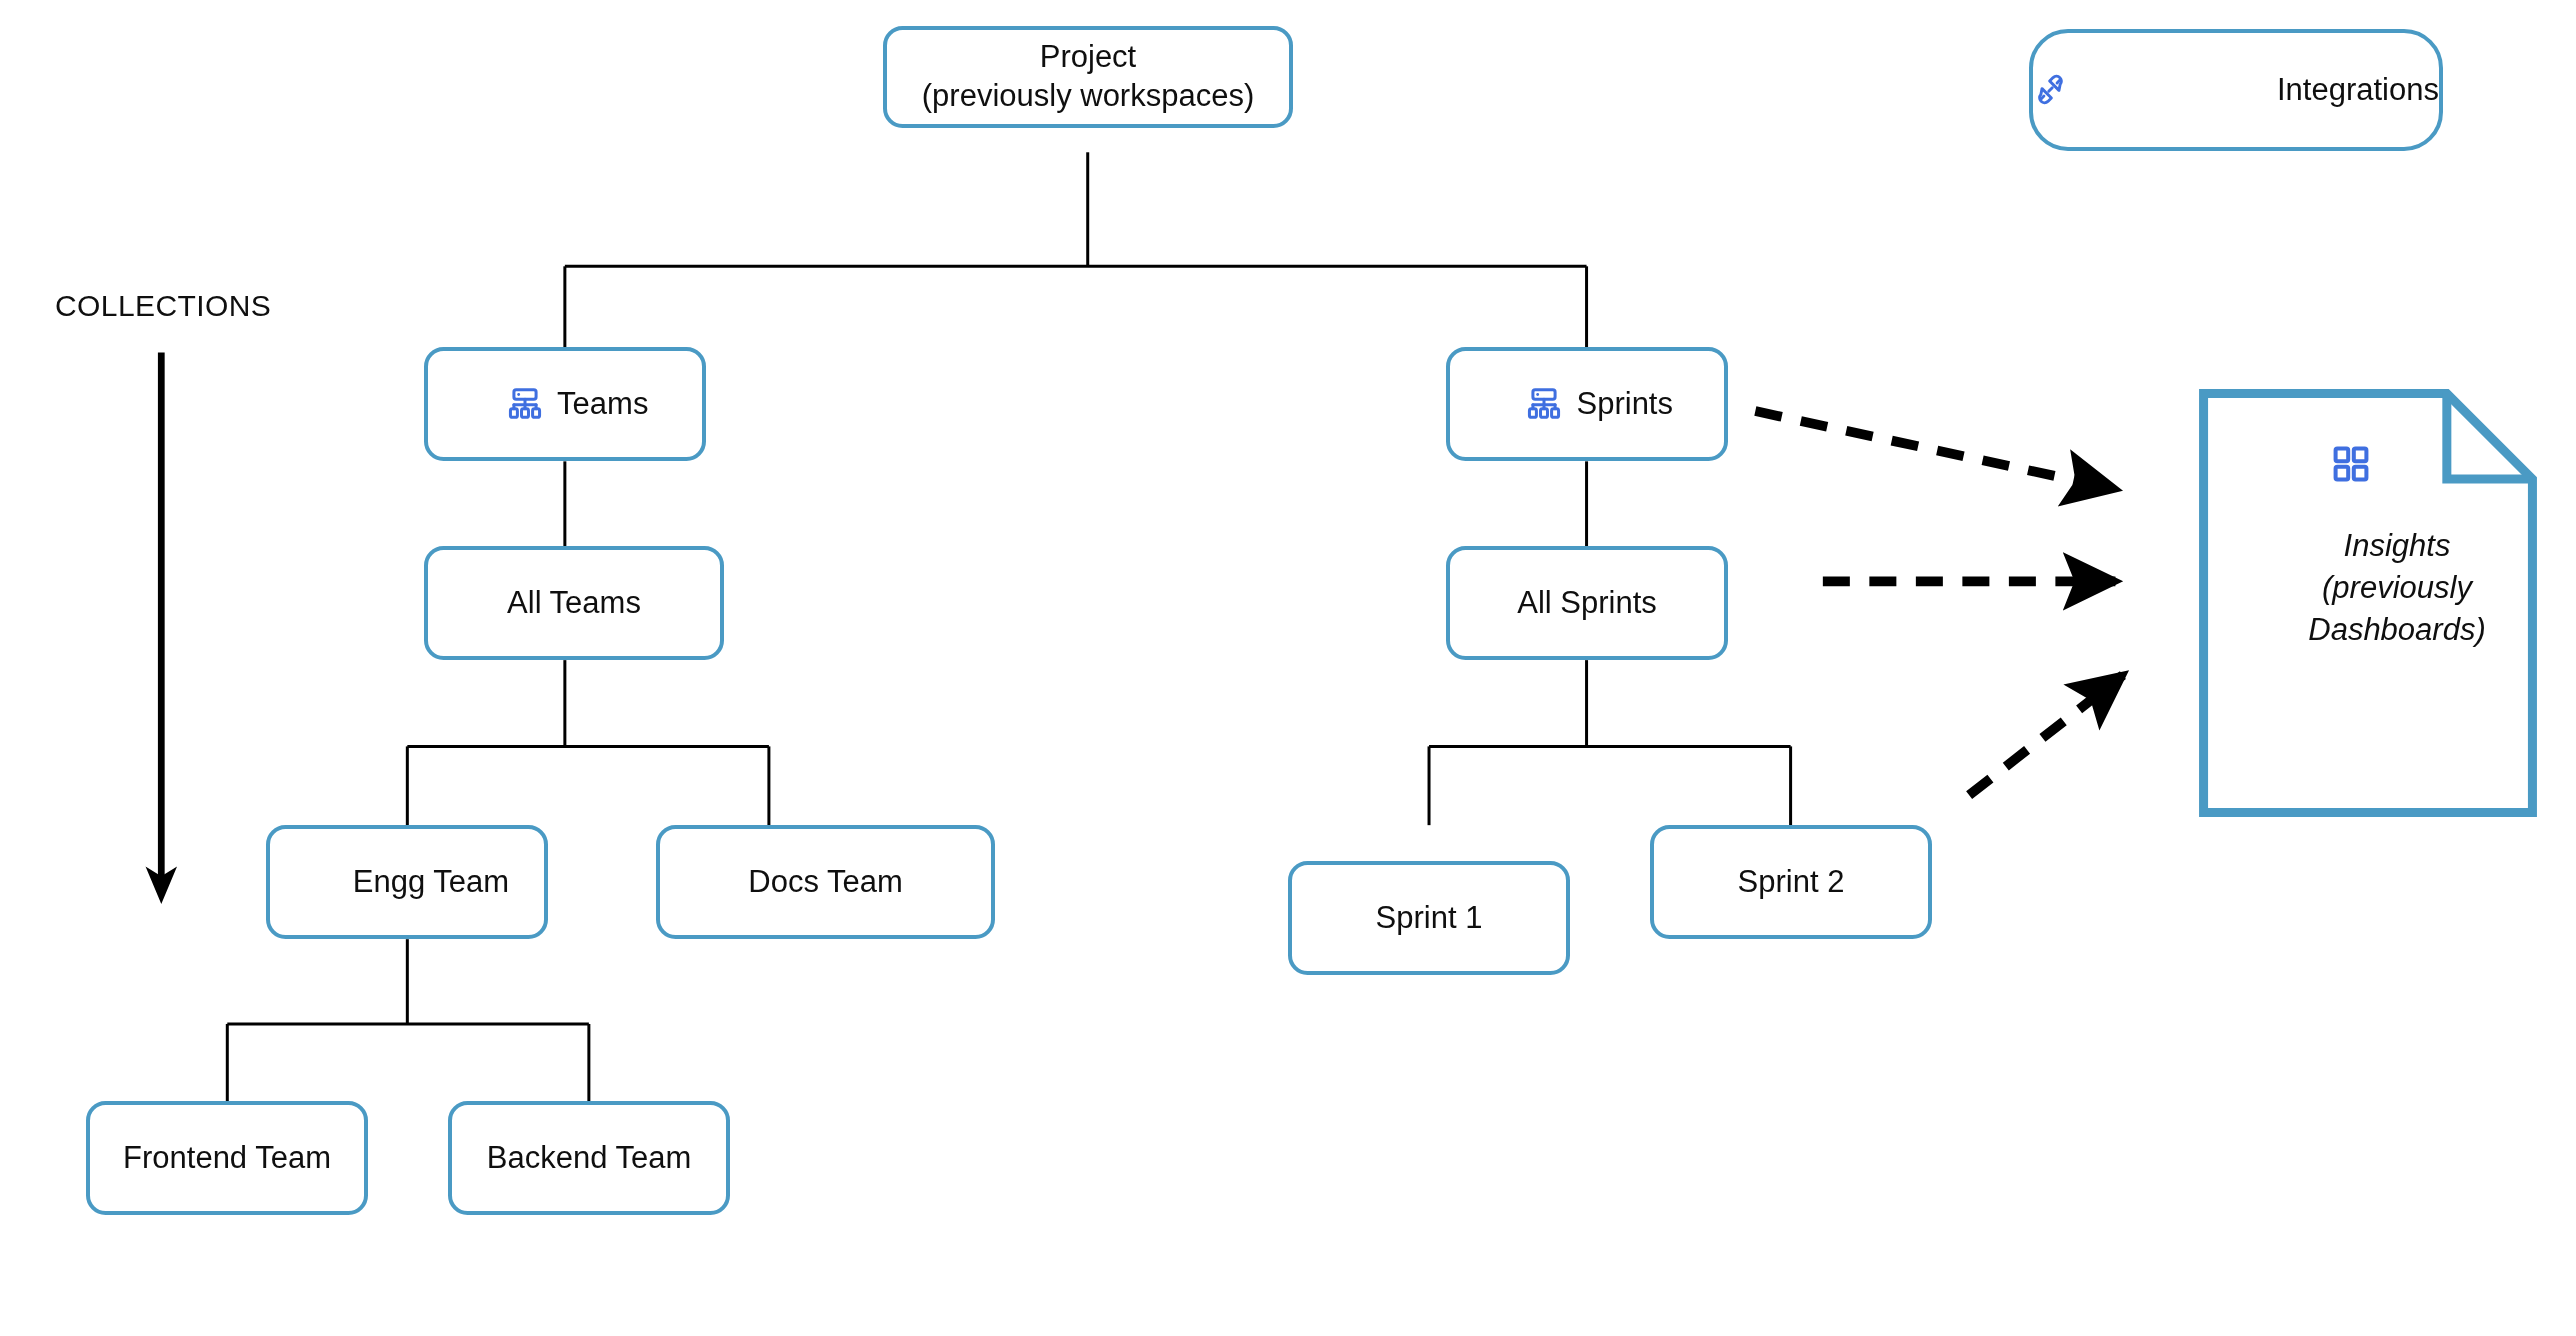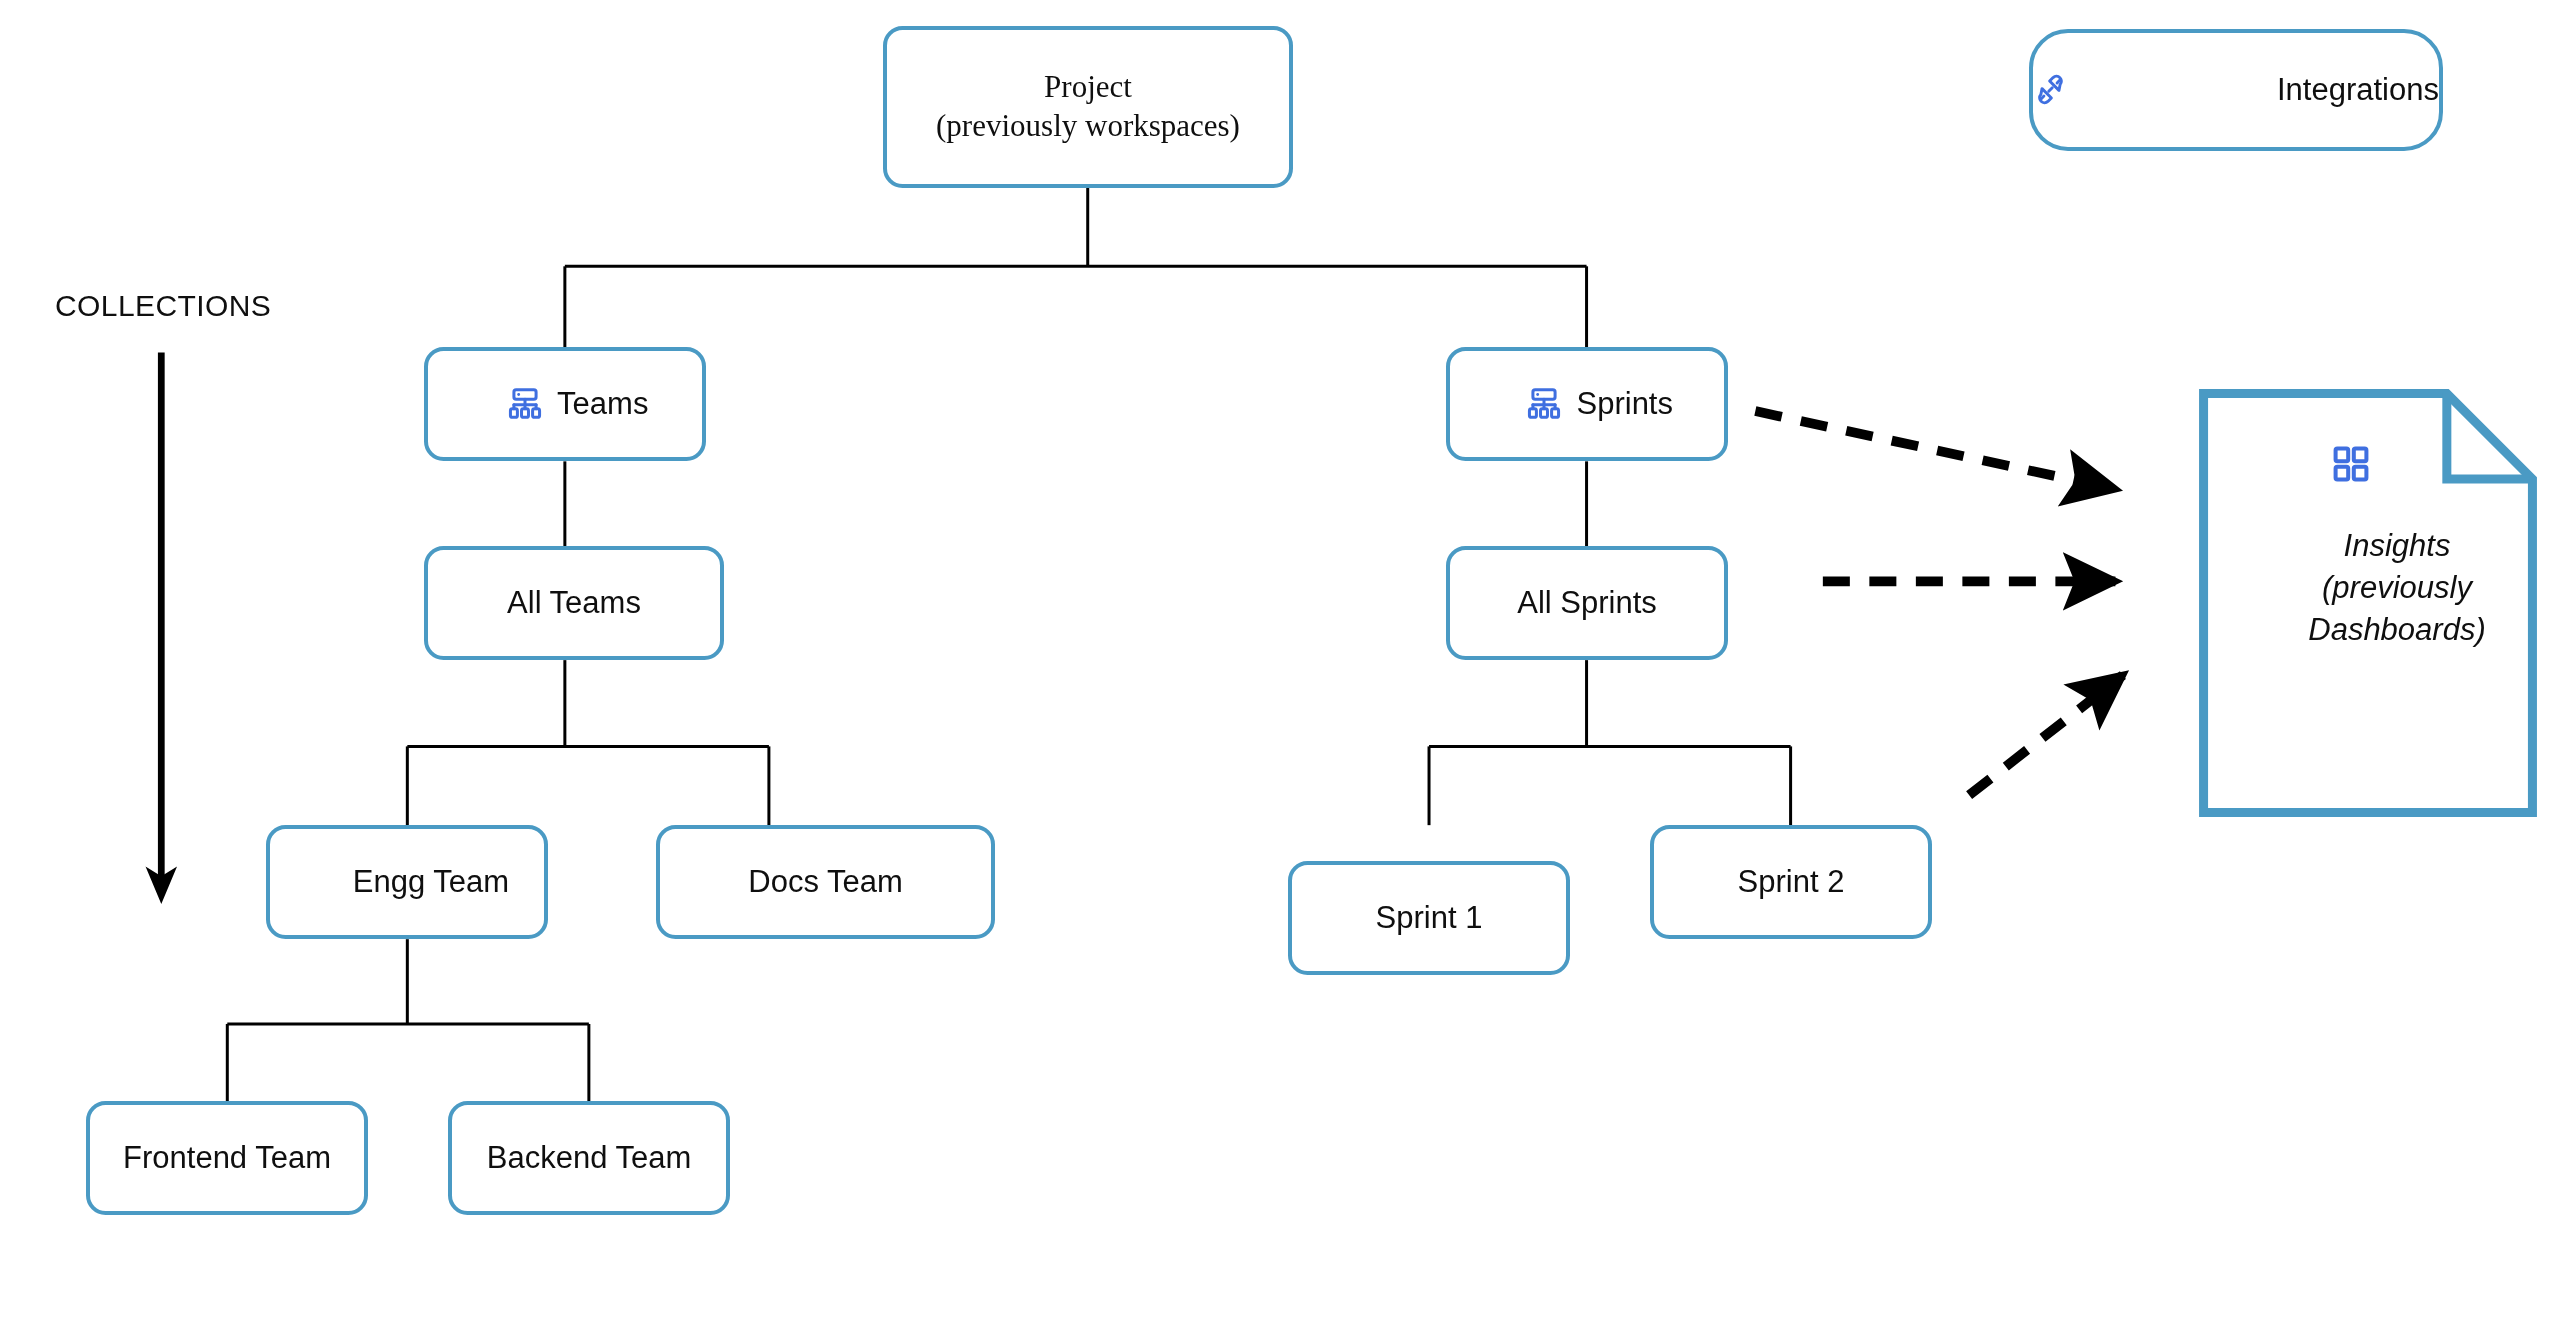--- a/index.html
+++ b/index.html
@@ -149,21 +149,21 @@
     </g>
 
     <g>
       <path d="M215,470 L215,1180" stroke="#000000" stroke-width="9" fill="none"></path>
       <path d="M215,1205 L194,1155 L215,1168 L236,1155 Z" fill="#000000"></path>
     </g>
   </svg>
 
   <div class="collections-label" style="left:55px; top:289px;">COLLECTIONS</div>
 
-  <div class="node" style="left:883px; top:26px; width:410px; height:162px;font-family:Liberation Serif, serif;">
+  <div class="node" style="left:883px; top:26px; width:410px; height:102px;">
     <span class="label">Project
 (previously workspaces)</span>
   </div>
 
   <div class="pill" style="left:2029px; top:28.5px; width:414px; height:122px;">
     <span class="icon">
       <svg width="35" height="35" viewBox="0 0 24 24" xmlns="http://www.w3.org/2000/svg">
         <g stroke="#3f6fe0" stroke-width="2" fill="none" stroke-linecap="round" stroke-linejoin="round">
           <path d="M7.5 16.5 L5.2 18.8"></path>
           <path d="M16.5 7.5 L18.8 5.2"></path>

